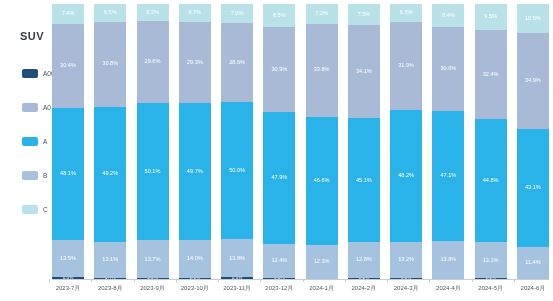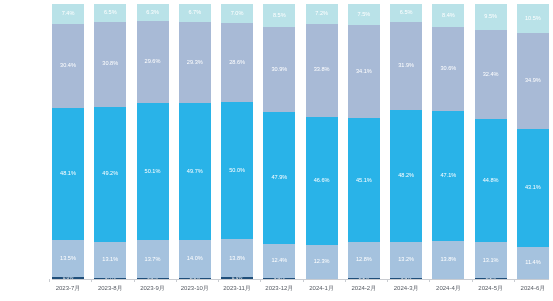--- a/index.html
+++ b/index.html
@@ -150,20 +150,45 @@
     font-size: 6px;
     color: #555a62;
     white-space: nowrap;
   }
 </style>
 </head>
 <body>
 
 <div id="chart-root">
 
+  <div id="left-panel">
+    <div id="chart-title">SUV</div>
+    <div id="legend">
+        <div class="legend-item">
+          <span class="legend-swatch" style="background: rgb(31, 78, 121);"></span>
+          <span class="legend-label">A00</span>
+        </div>
+        <div class="legend-item">
+          <span class="legend-swatch" style="background: rgb(168, 186, 214);"></span>
+          <span class="legend-label">A0</span>
+        </div>
+        <div class="legend-item">
+          <span class="legend-swatch" style="background: rgb(41, 179, 232);"></span>
+          <span class="legend-label">A</span>
+        </div>
+        <div class="legend-item">
+          <span class="legend-swatch" style="background: rgb(165, 194, 222);"></span>
+          <span class="legend-label">B</span>
+        </div>
+        <div class="legend-item">
+          <span class="legend-swatch" style="background: rgb(185, 226, 232);"></span>
+          <span class="legend-label">C</span>
+        </div>
+      </div>
+  </div>
 
   <div id="plot-area">
     <div id="bars-wrap">
         <div class="bar-column">
           <div class="bar-stack">
             <div class="seg" style="background: rgb(185, 226, 232); height: 20.35px;">
               <span class="seg-label">7.4%</span>
             </div>
             <div class="seg" style="background: rgb(168, 186, 214); height: 83.6px;">
               <span class="seg-label">30.4%</span>

